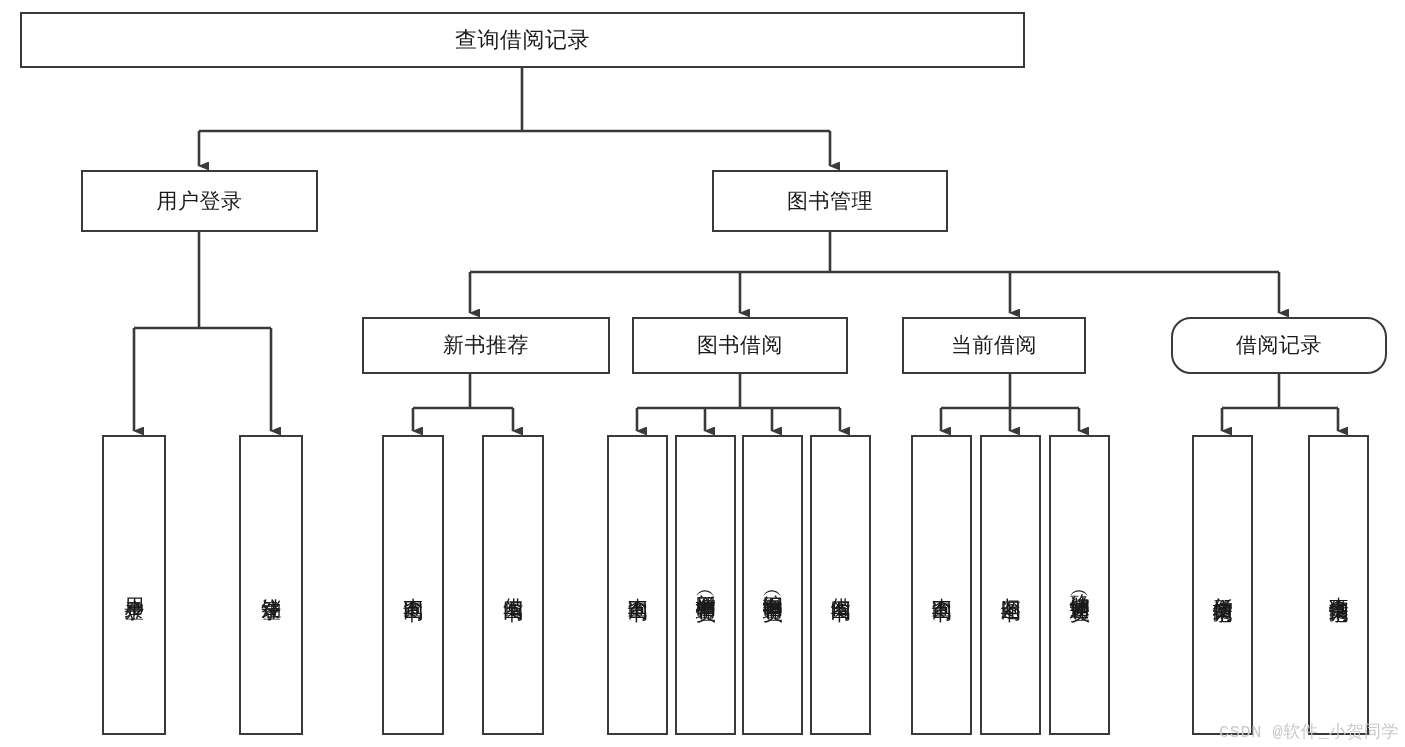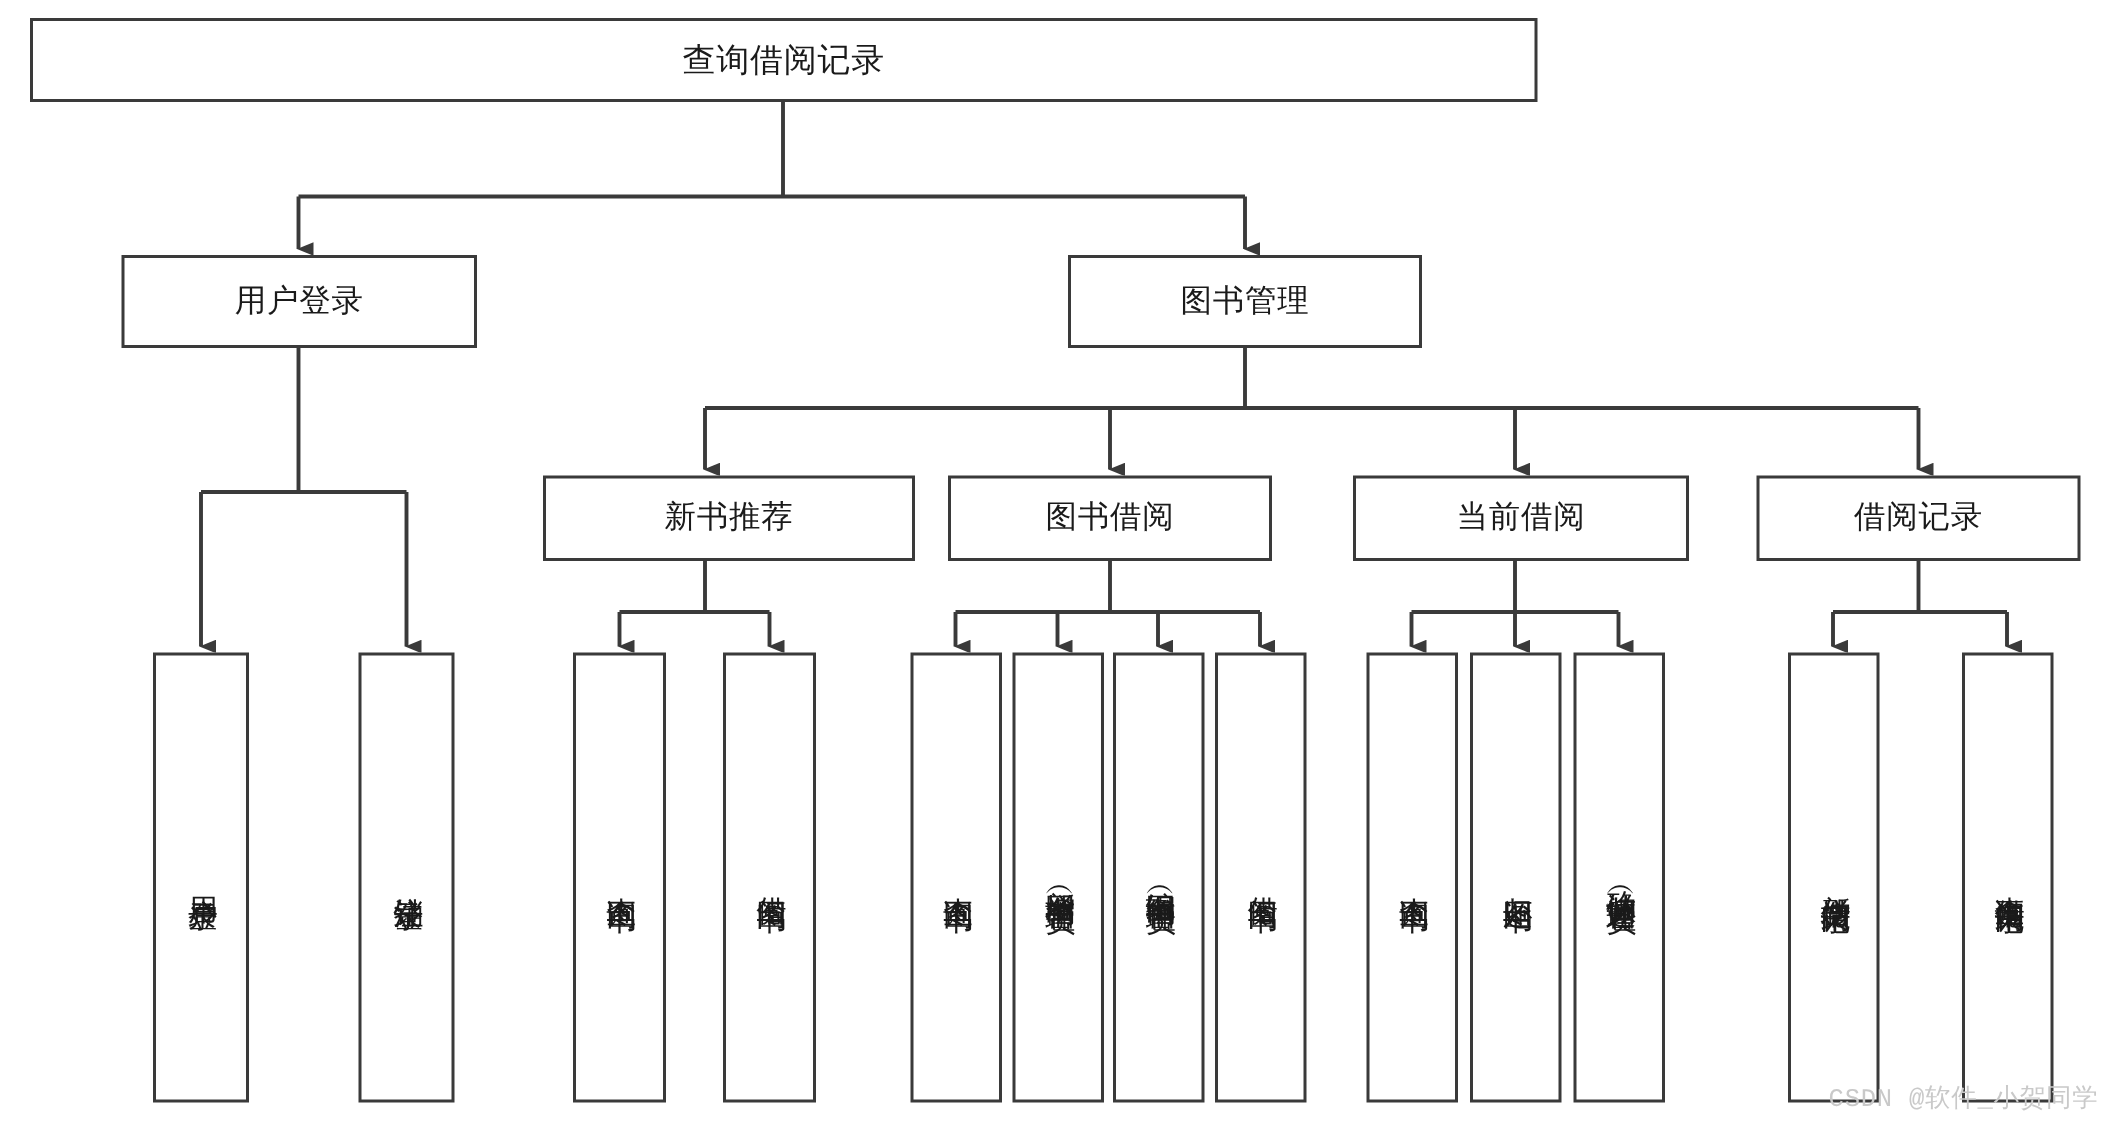--- a/index.html
+++ b/index.html
@@ -139,24 +139,24 @@
   <div class="node horiz" style="left:712px; top:170px; width:236px; height:62px;">
     <span class="node-label">图书管理</span>
   </div>
 
   <div class="node horiz" style="left:362px; top:317px; width:248px; height:57px;">
     <span class="node-label">新书推荐</span>
   </div>
   <div class="node horiz" style="left:632px; top:317px; width:216px; height:57px;">
     <span class="node-label">图书借阅</span>
   </div>
-  <div class="node horiz" style="left:902px; top:317px; width:224px; height:57px;">
+  <div class="node horiz" style="left:902px; top:317px; width:184px; height:57px;">
     <span class="node-label">当前借阅</span>
   </div>
-  <div class="node horiz" style="left:1171px; top:317px; width:216px; height:57px;">
+  <div class="node horiz" style="left:1171px; top:317px; width:216px; height:57px;border-radius:20px;">
     <span class="node-label">借阅记录</span>
   </div>
 
   <div class="node vert" style="left:102px; top:435px; width:64px; height:300px;">
     <span class="node-label">用户登录</span>
   </div>
   <div class="node vert" style="left:239px; top:435px; width:64px; height:300px;">
     <span class="node-label">注销登录</span>
   </div>
 

